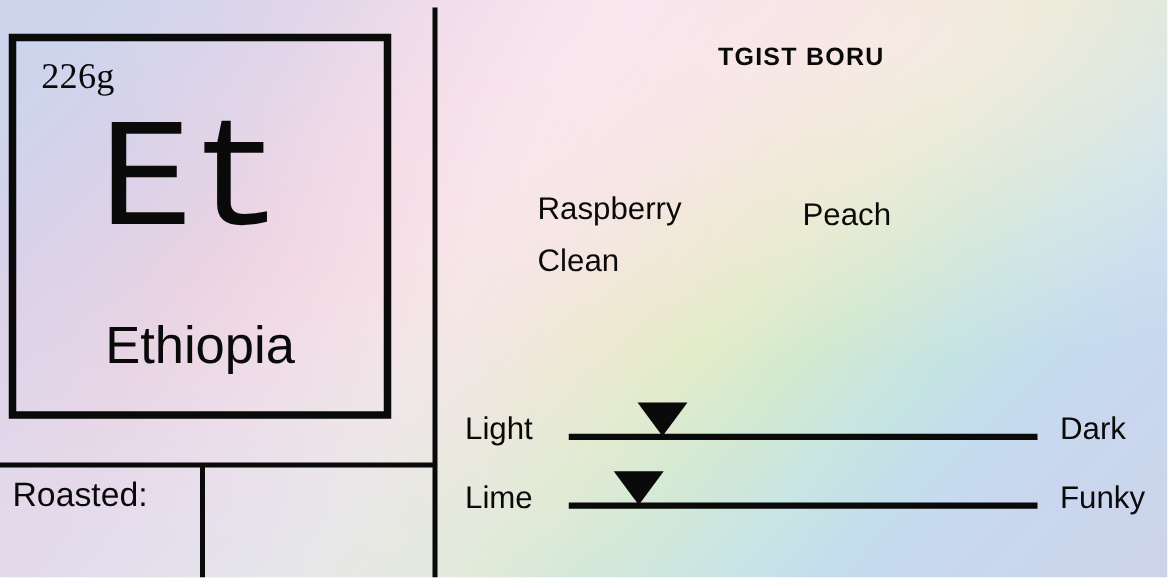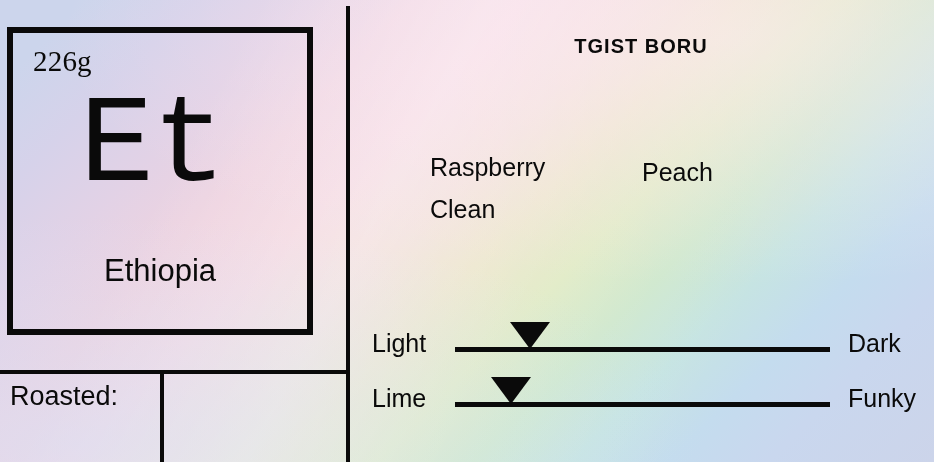--- a/index.html
+++ b/index.html
@@ -108,21 +108,21 @@
     line-height: 1;
     letter-spacing: -2px;
     font-family: Liberation Mono, monospace;
   }
   .origin {
     position: absolute;
     left: 0;
     right: 0;
     top: 222px;
     text-align: center;
-    font-size: 31px;
+    font-size: 42px;
     line-height: 1;
   }
 
   
   .cell {
     position: absolute;
     top: 374px;
     height: 97px;
     box-sizing: border-box;
     padding: 8px 0 0 10px;

